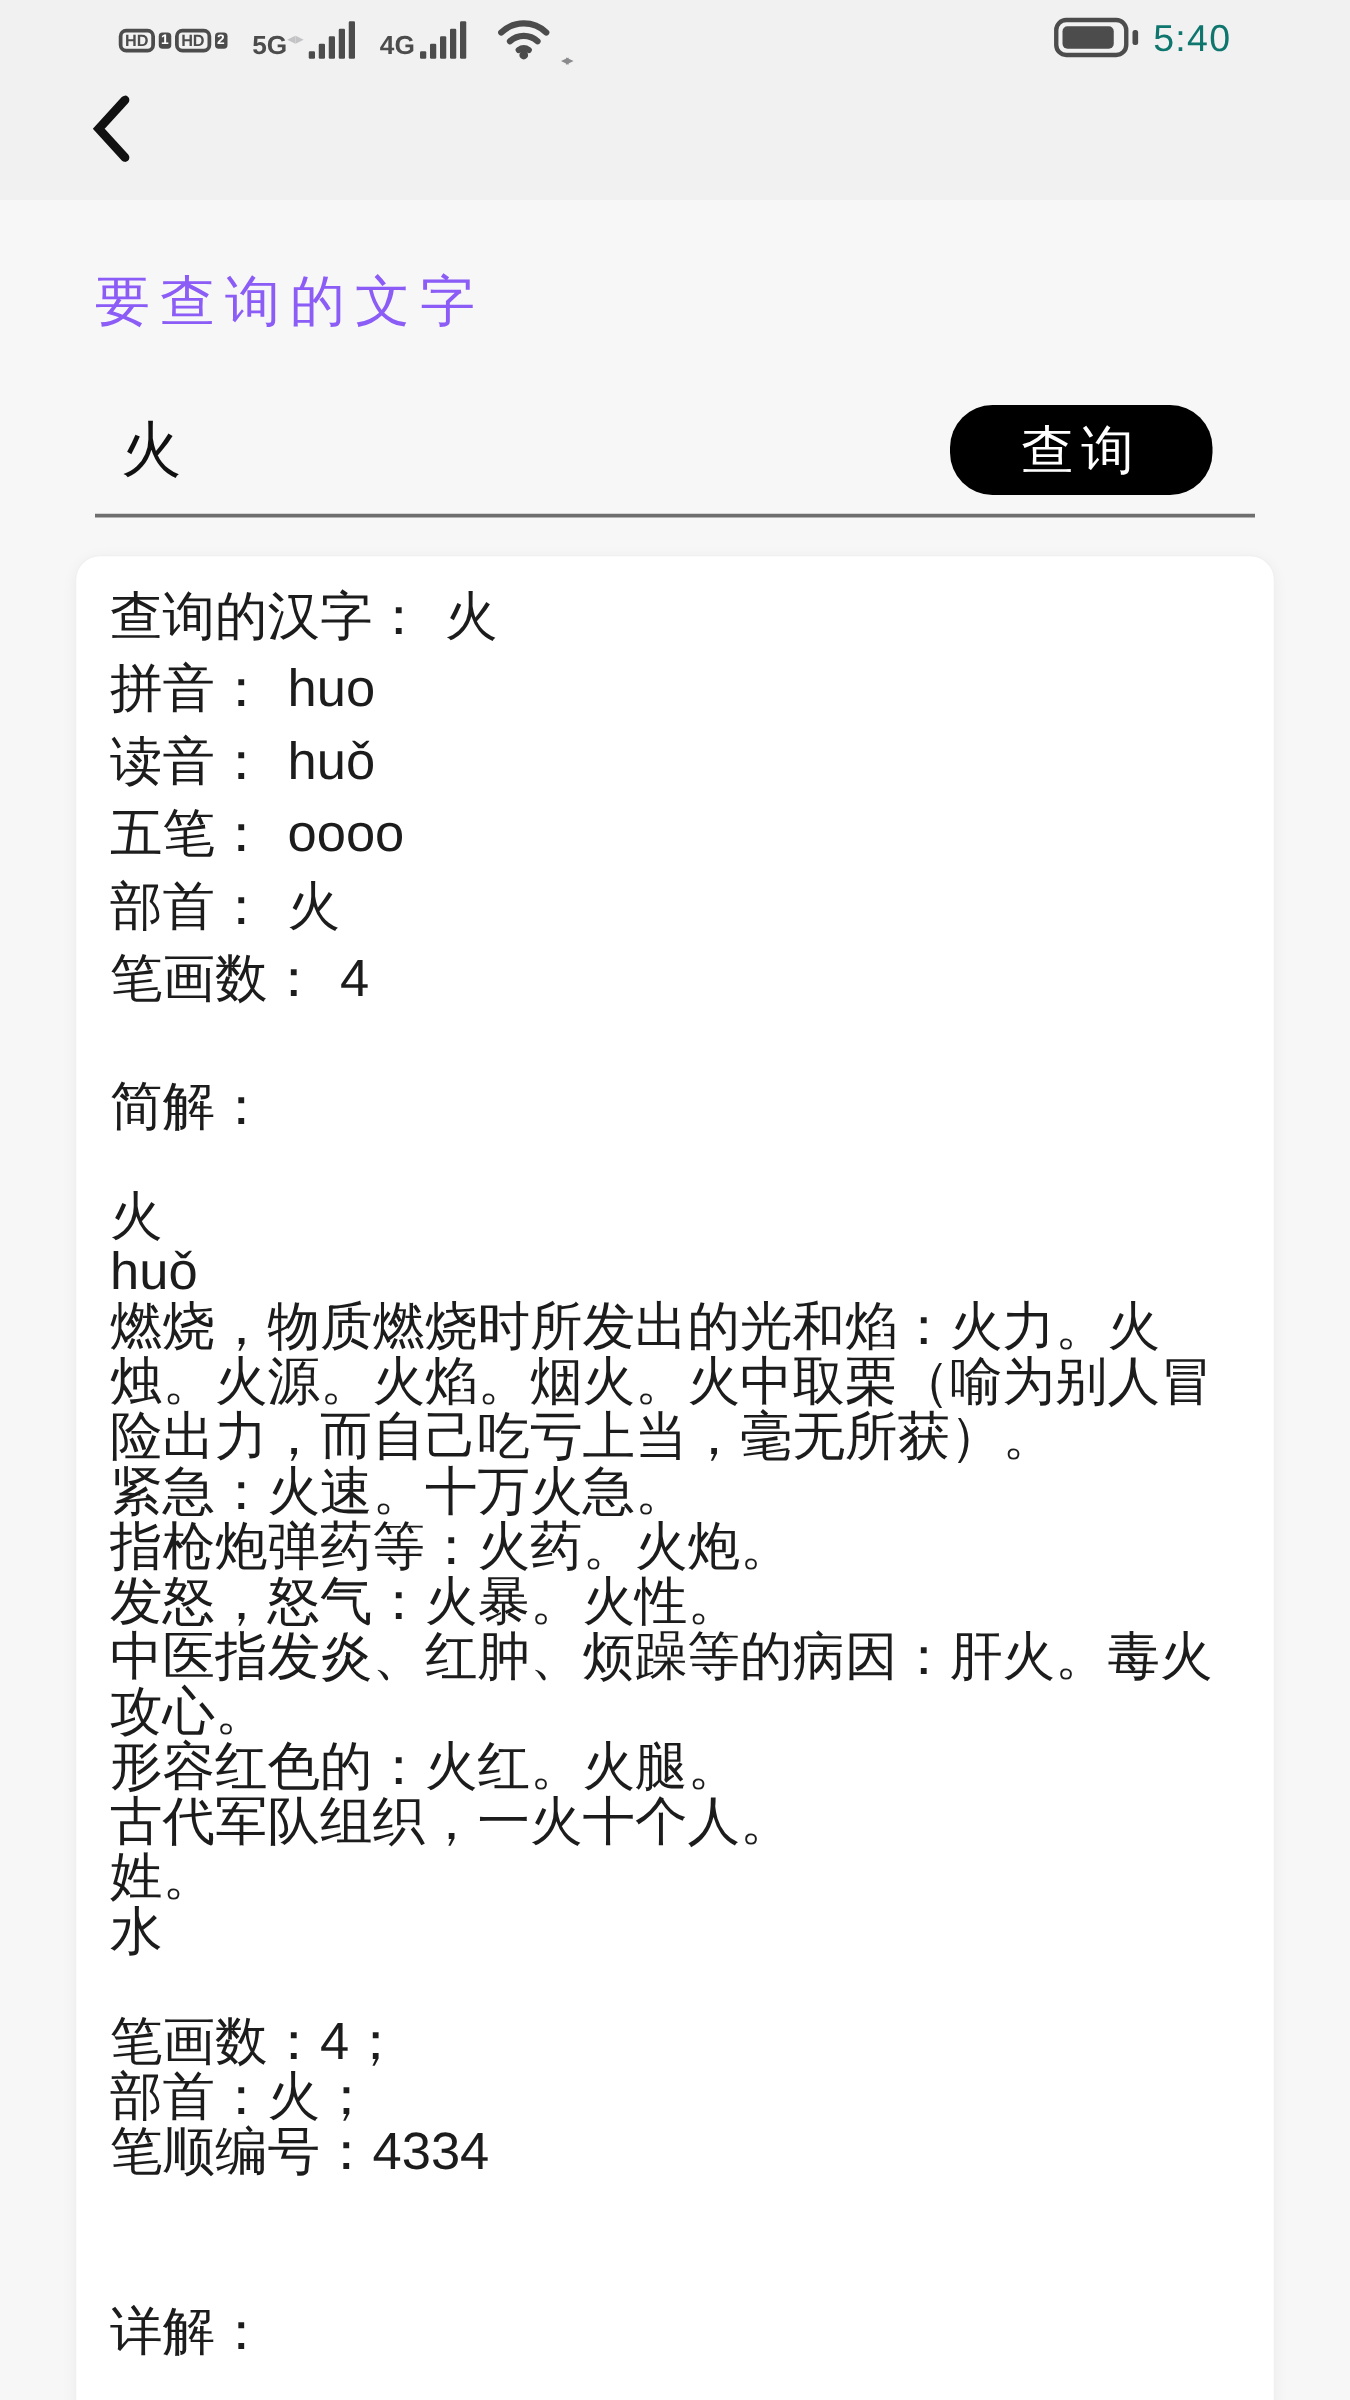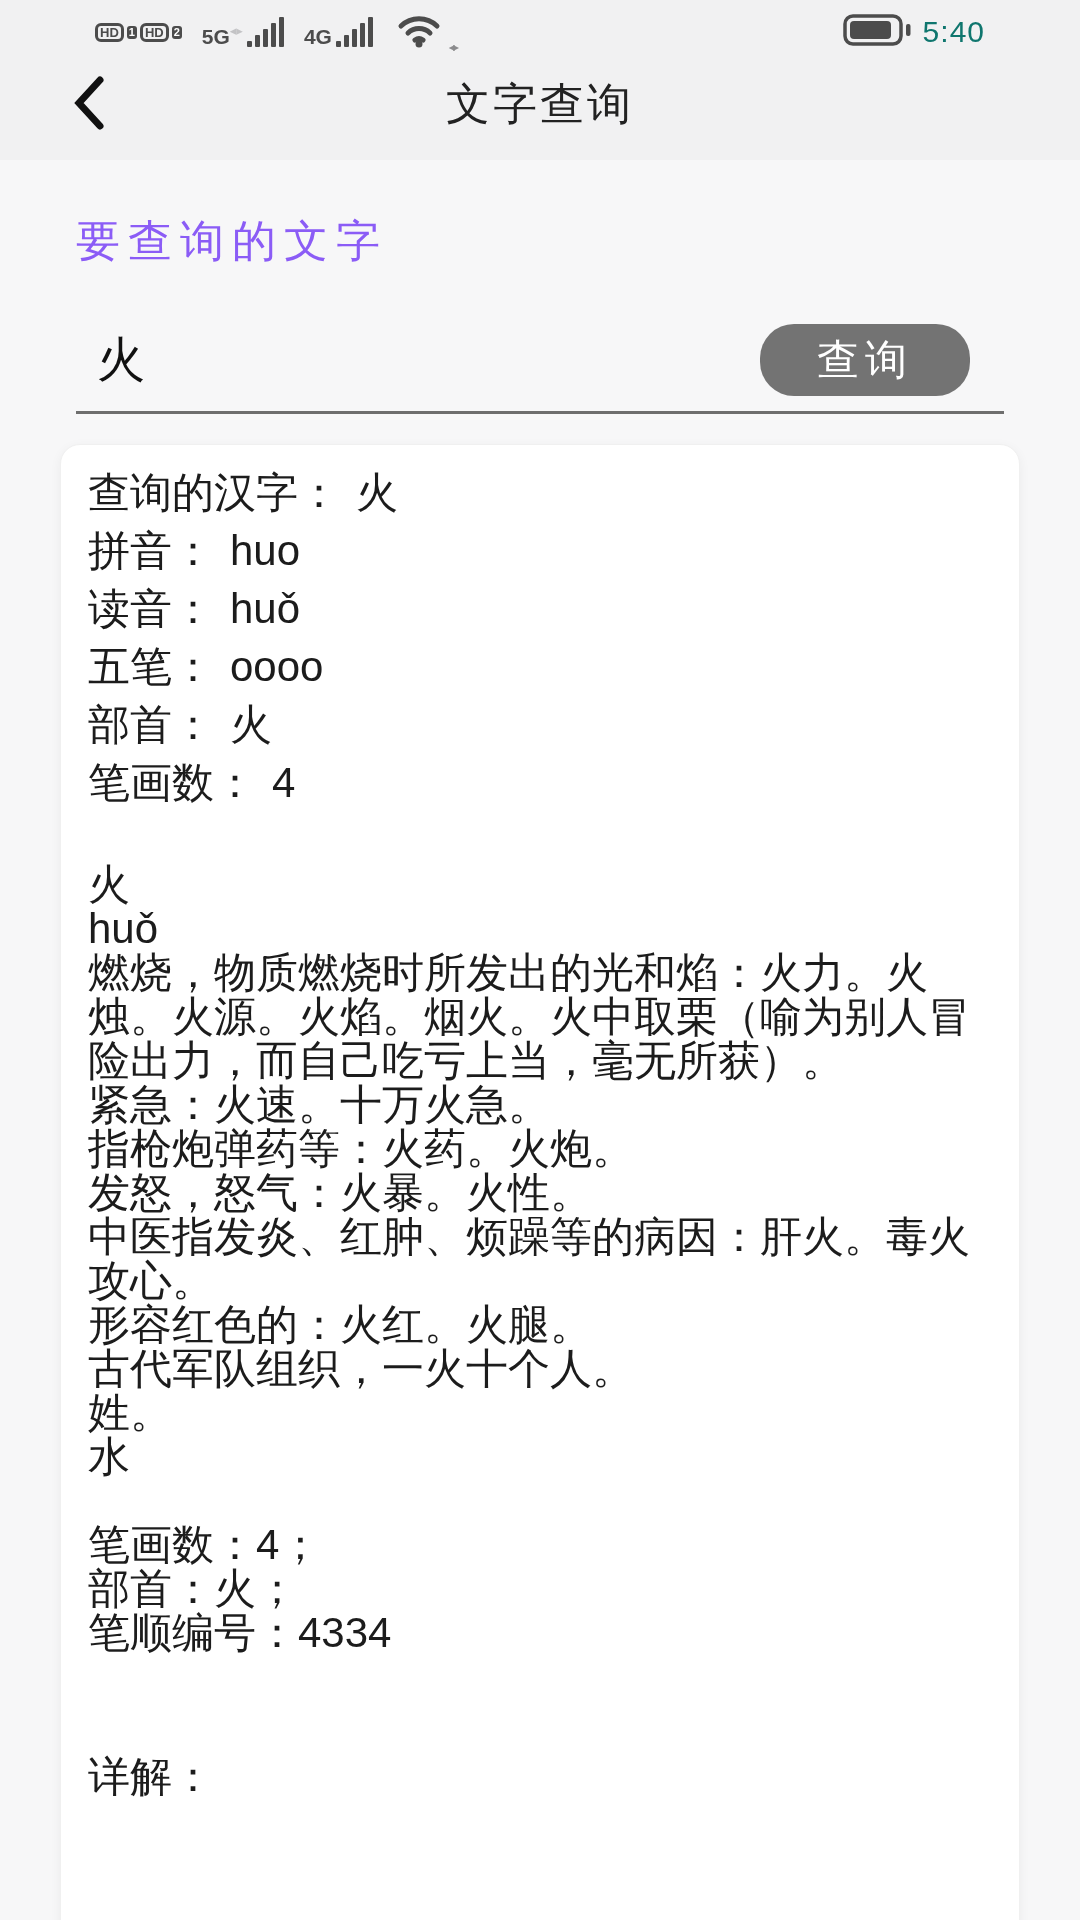--- a/index.html
+++ b/index.html
@@ -76,21 +76,21 @@
     height:74px;
     display:flex;align-items:center;justify-content:space-between;
   }
   .query-input{
     background:transparent;border:none;outline:none;
     font-size:48px;color:#111;width:520px;
     font-family:"Liberation Sans","DejaVu Sans",sans-serif;
   }
   .query-btn{
     width:210px;height:72px;border:none;cursor:pointer;
-    border-radius:34px;background:#737373;color:#ffffff;
+    border-radius:34px;background:#000000;color:#ffffff;
     font-size:42px;letter-spacing:6px;
     font-family:"Liberation Sans","DejaVu Sans",sans-serif;
     display:flex;align-items:center;justify-content:center;
   }
   .underline{
     margin:14px 76px 0 76px;
     border-top:3px solid #6e6e6e;
   }
   
   .result-card{
@@ -176,21 +176,20 @@
   </div>
 
   <div class="nav-bar">
     <button class="back-btn">
       <span>
         <svg width="38" height="60" viewBox="0 0 38 60">
           <polyline points="30,7 9,30 30,53" fill="none" stroke="#111" stroke-width="7" stroke-linecap="round" stroke-linejoin="miter"></polyline>
         </svg>
       </span>
     </button>
-    <div class="page-title">文字查询</div>
   </div>
 </div>
 
 <div class="query-label">要查询的文字</div>
 
 <div class="input-row">
   <input class="query-input" type="text" value="火" style="">
   <button class="query-btn">查询</button>
 </div>
 <div class="underline"></div>
@@ -209,20 +208,21 @@
     <span class="field-label">五笔：</span><span class="field-value">oooo</span>
   </div>
   <div class="field-row">
     <span class="field-label">部首：</span><span class="field-value">火</span>
   </div>
   <div class="field-row">
     <span class="field-label">笔画数：</span><span class="field-value">4</span>
   </div>
 
   <div class="text-block">
+    <div>简解：</div>
     <div>火
 huǒ
 燃烧，物质燃烧时所发出的光和焰：火力。火烛。火源。火焰。烟火。火中取栗（喻为别人冒险出力，而自己吃亏上当，毫无所获）。
 紧急：火速。十万火急。
 指枪炮弹药等：火药。火炮。
 发怒，怒气：火暴。火性。
 中医指发炎、红肿、烦躁等的病因：肝火。毒火攻心。
 形容红色的：火红。火腿。
 古代军队组织，一火十个人。
 姓。

